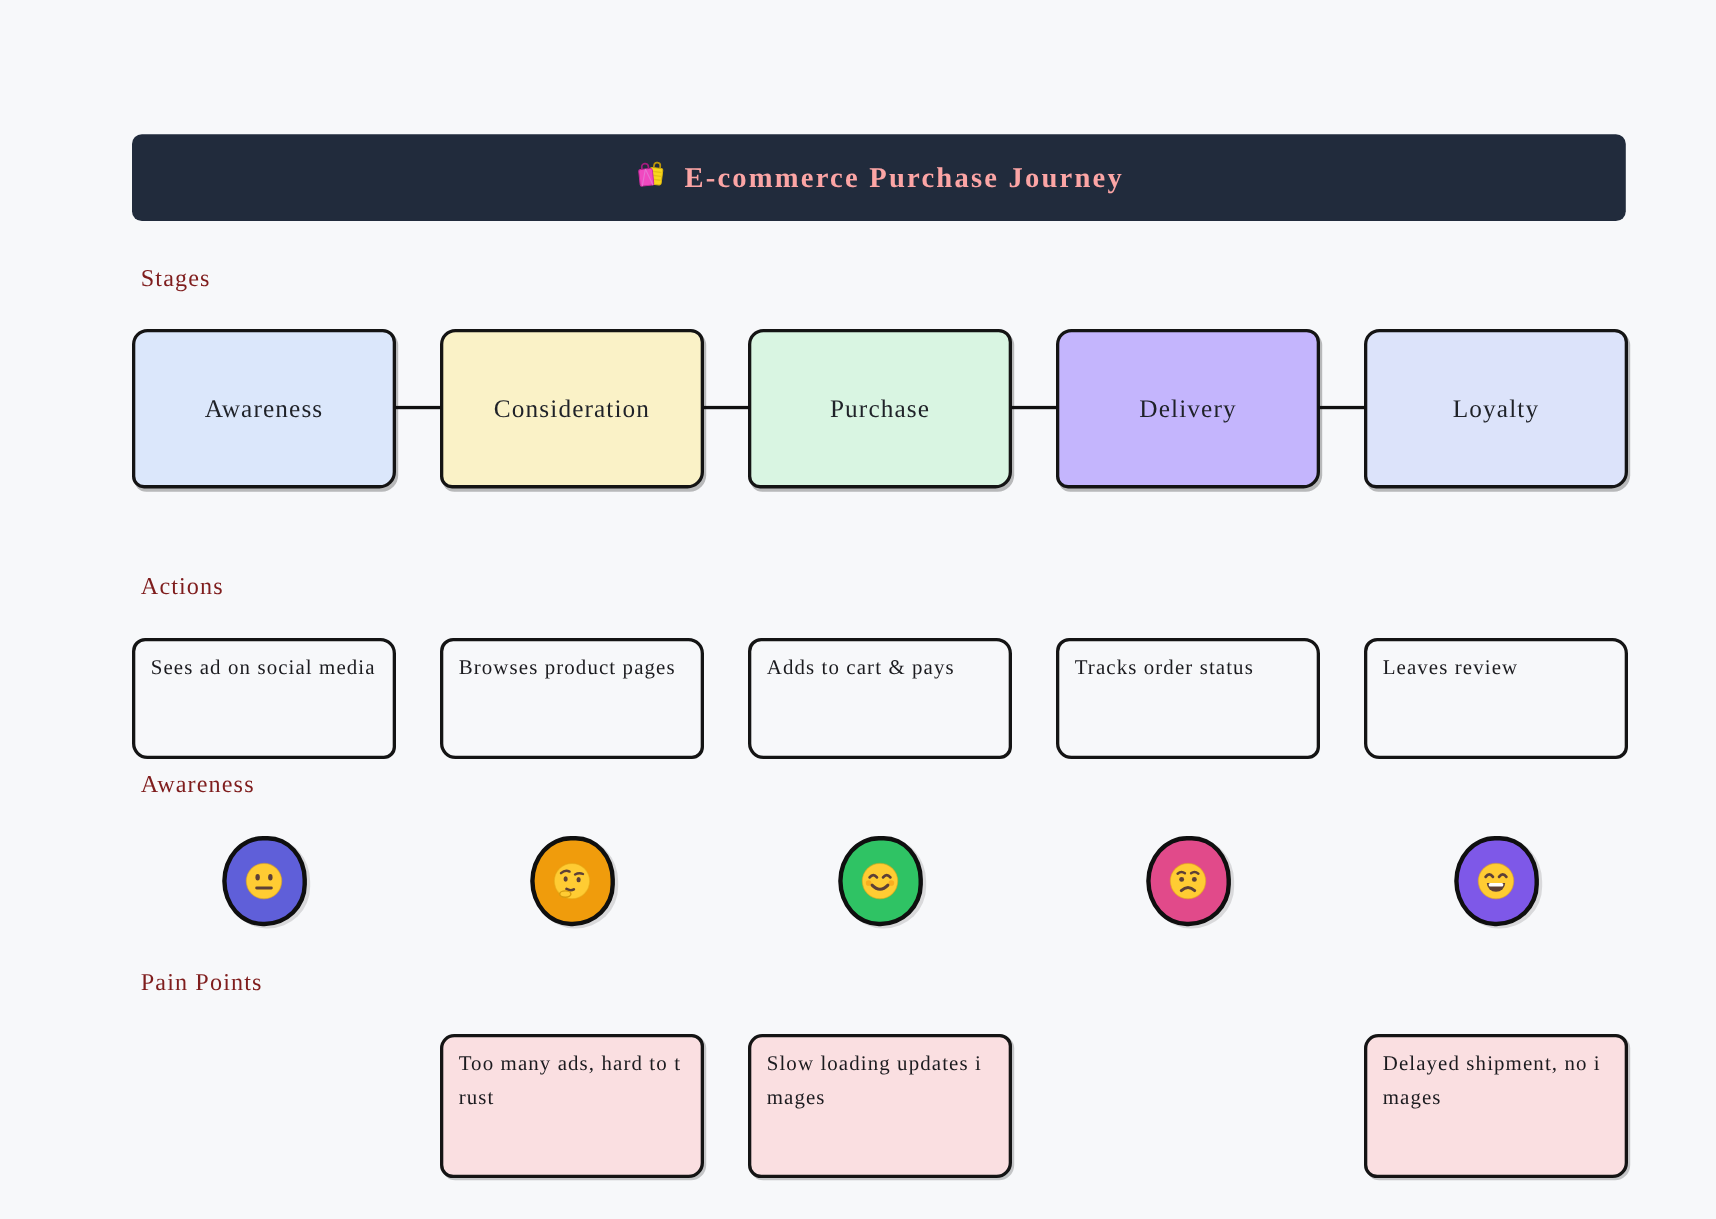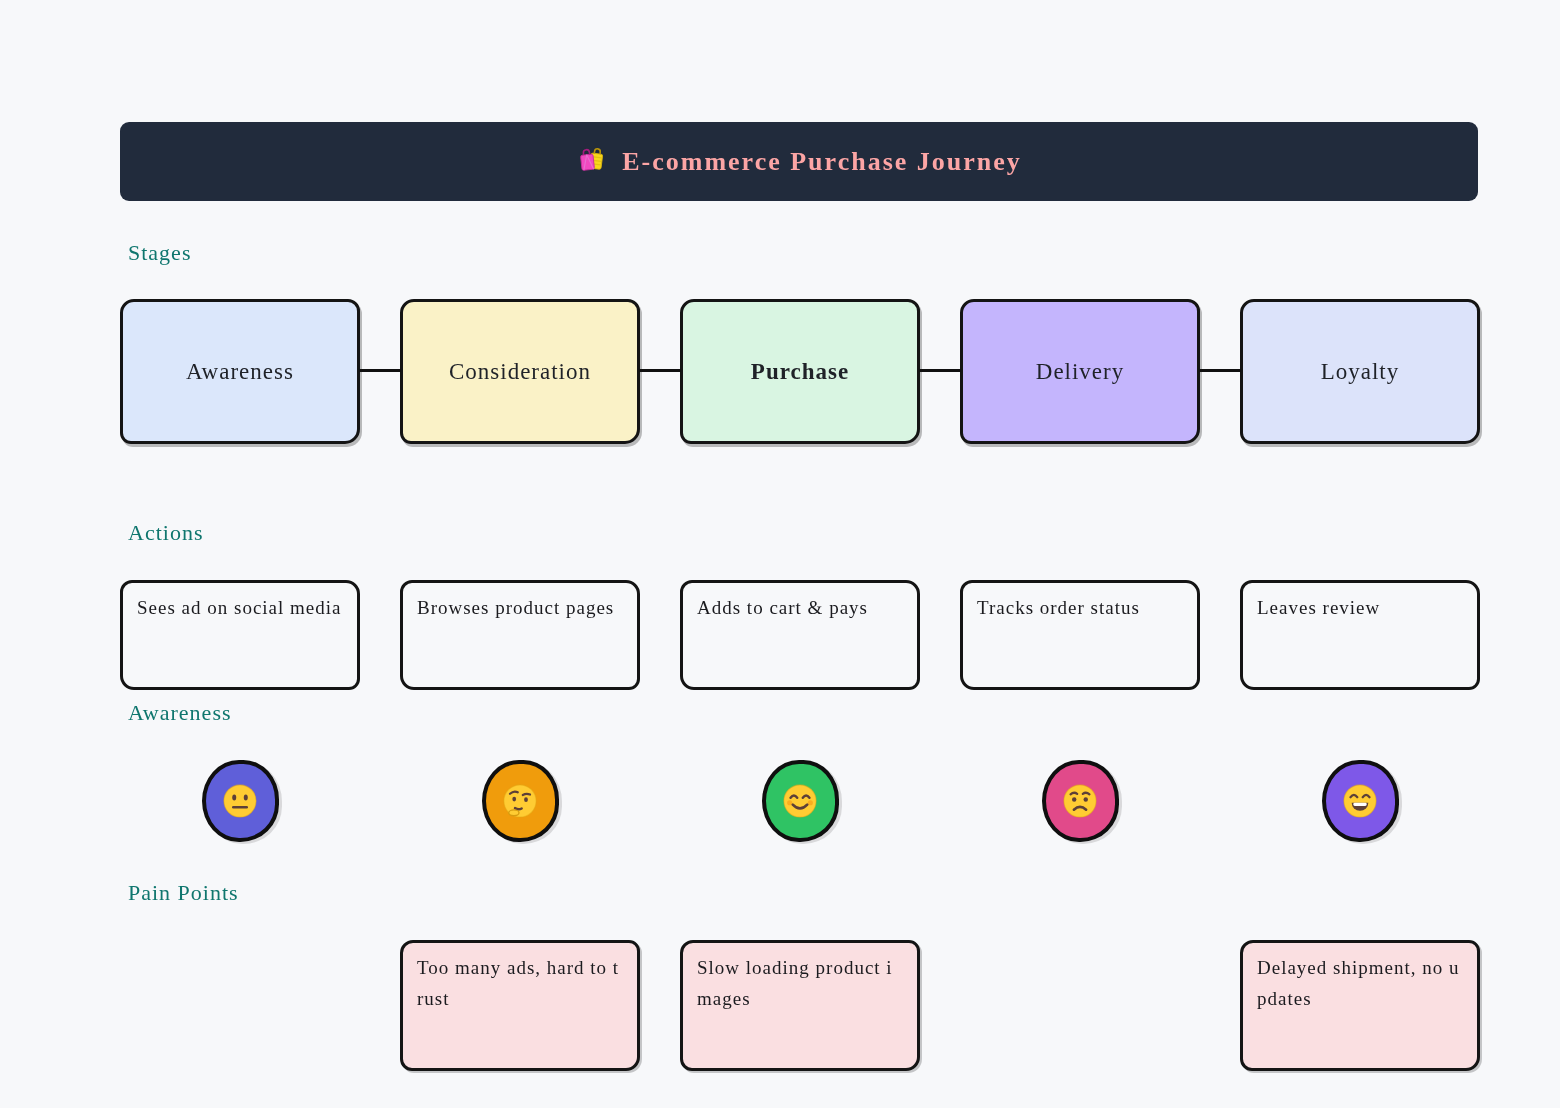--- a/index.html
+++ b/index.html
@@ -26,21 +26,21 @@
     color: #fca5a5;
     font-size: 26px;
     letter-spacing: 2px;
     font-weight: bold;
   }
 
   
   .section-label {
     position: absolute;
     left: 128px;
-    color: #0f766e;
+    color: #7f1d1d;
     font-size: 22px;
     letter-spacing: 1px;
   }
   .label-stages   { top: 240px; }
   .label-actions  { top: 520px; }
   .label-emotions { top: 700px; }
   .label-pain     { top: 880px; }
 
   
   .row {
@@ -151,21 +151,21 @@
   <div class="section-label label-emotions">Awareness</div>
   <div class="section-label label-pain">Pain Points</div>
 
   <div class="row row-stages">
     <div class="stage-box" style="background-color: rgb(219, 231, 251);">
       <span class="stage-text">Awareness</span>
     </div>
     <div class="stage-box" style="background-color: rgb(250, 242, 199);">
       <span class="stage-text">Consideration</span>
     </div>
-    <div class="stage-box" style="background-color: rgb(217, 245, 226); font-weight: bold;">
+    <div class="stage-box" style="background-color: rgb(217, 245, 226);">
       <span class="stage-text">Purchase</span>
     </div>
     <div class="stage-box" style="background-color: #c4b5fd;">
       <span class="stage-text">Delivery</span>
     </div>
     <div class="stage-box" style="background-color: rgb(220, 227, 250);">
       <span class="stage-text">Loyalty</span>
     </div>
     <div class="connector conn-1"></div>
     <div class="connector conn-2"></div>
@@ -256,21 +256,21 @@
       </div>
     </div>
   </div>
 
   <div class="row row-pain">
     <div class="pain-box pain-empty"></div>
     <div class="pain-box">
       <span class="pain-text">Too many ads, hard to trust</span>
     </div>
     <div class="pain-box">
-      <span class="pain-text">Slow loading product images</span>
+      <span class="pain-text">Slow loading updates images</span>
     </div>
     <div class="pain-box pain-empty"></div>
     <div class="pain-box">
-      <span class="pain-text">Delayed shipment, no updates</span>
+      <span class="pain-text">Delayed shipment, no images</span>
     </div>
   </div>
 
 </div>
 
 </body></html>

